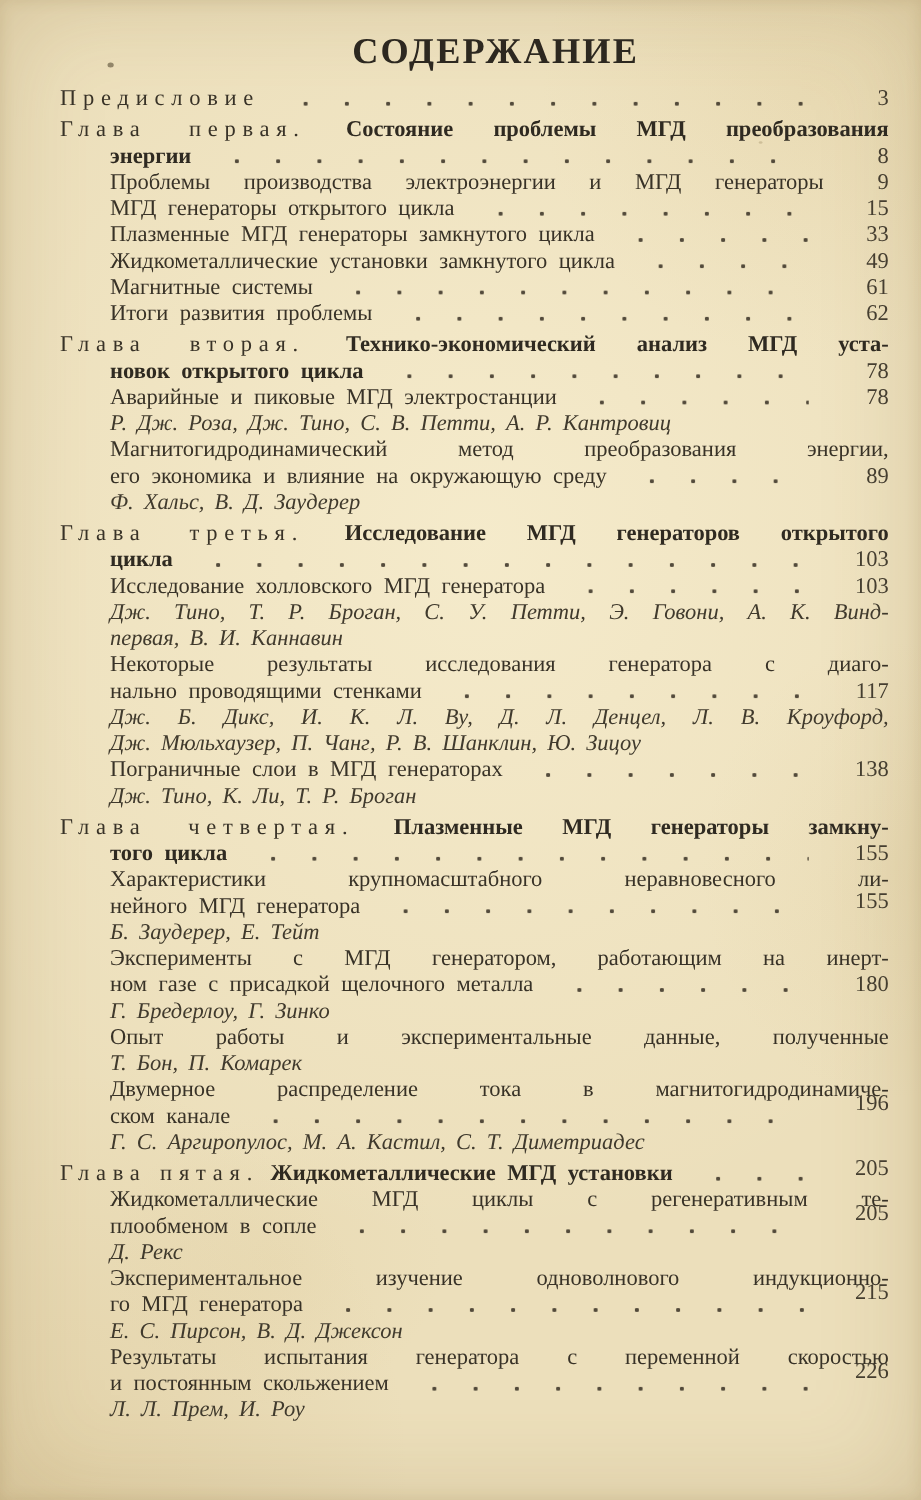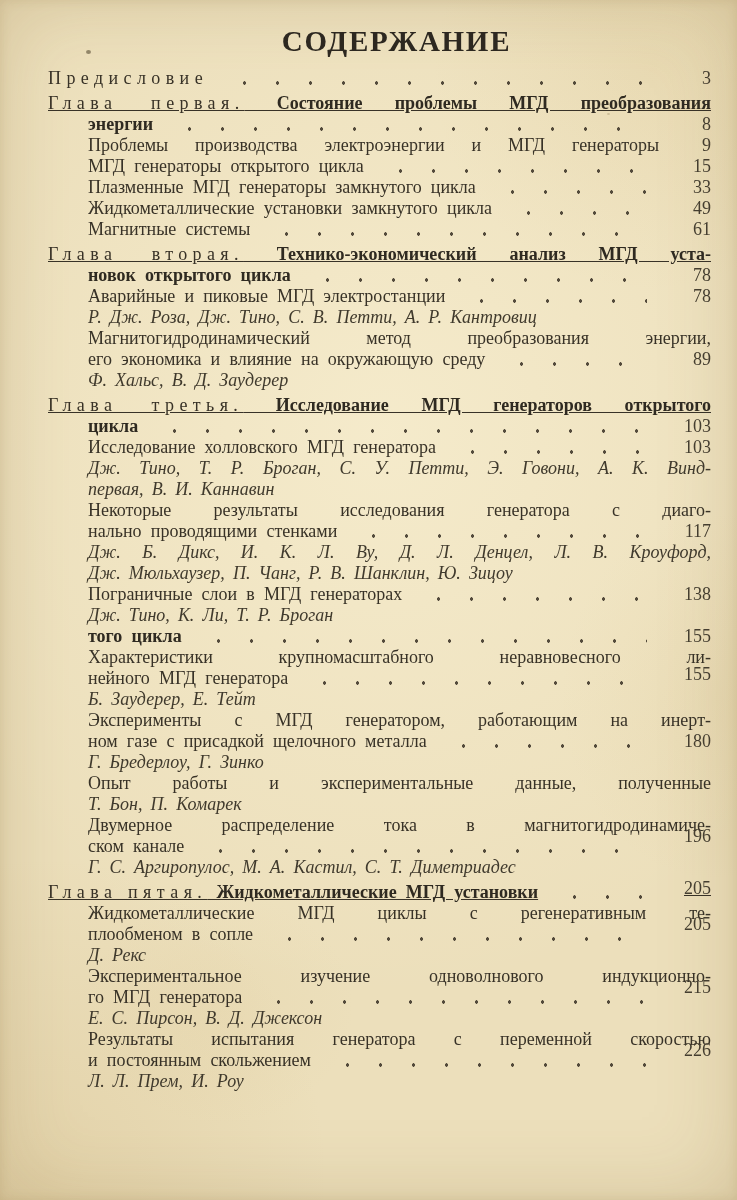--- a/index.html
+++ b/index.html
@@ -29,21 +29,21 @@
   h1.title{
     margin:0 0 12px 0;padding-left:34px;
     font-size:29px;line-height:30px;font-weight:bold;
     text-align:center;letter-spacing:0.06em;color:#2d2820;
   }
   .toc{position:relative;}
   .line{
     display:flex;align-items:center;
     height:21px;line-height:21px;font-size:18px;
   }
-  .line.sec{margin-top:4px;text-decoration:underline;}
+  .line.sec{margin-top:4px;}
   .line.ind{margin-left:40px;}
   .txt{flex:0 1 auto;white-space:nowrap;}
   .txt.fill{flex:1 1 auto;white-space:normal;text-align:justify;text-align-last:justify;}
   .s-spaced{letter-spacing:0.30em;word-spacing:0.05em;}
   .s-bold{font-weight:bold;word-spacing:0.26em;color:#2f2a21;}
   .s-plain{word-spacing:0.26em;}
   .s-italic{font-style:italic;word-spacing:0.20em;color:#403a2d;}
   .leader{
     flex:1 1 auto;align-self:flex-end;height:14px;
     margin:0 12px 2px 14px;
@@ -96,20 +96,25 @@
       <div class="line ind">
         <span class="txt"><span class="s-plain">Жидкометаллические установки замкнутого цикла</span></span>
         <span class="leader"></span>
         <span class="pg">49</span>
       </div>
       <div class="line ind">
         <span class="txt"><span class="s-plain">Магнитные системы</span></span>
         <span class="leader"></span>
         <span class="pg">61</span>
       </div>
+      <div class="line ind">
+        <span class="txt"><span class="s-plain">Итоги развития проблемы</span></span>
+        <span class="leader"></span>
+        <span class="pg">62</span>
+      </div>
       <div class="line sec">
         <span class="txt fill"><span class="s-spaced">Глава вторая.</span><span class="s-bold"> Технико-экономический анализ МГД уста-</span></span>
       </div>
       <div class="line ind">
         <span class="txt"><span class="s-bold">новок открытого цикла</span></span>
         <span class="leader"></span>
         <span class="pg">78</span>
       </div>
       <div class="line ind">
         <span class="txt"><span class="s-plain">Аварийные и пиковые МГД электростанции</span></span>
@@ -163,20 +168,23 @@
       <div class="line ind">
         <span class="txt"><span class="s-italic">Дж. Мюльхаузер, П. Чанг, Р. В. Шанклин, Ю. Зицоу</span></span>
       </div>
       <div class="line ind">
         <span class="txt"><span class="s-plain">Пограничные слои в МГД генераторах</span></span>
         <span class="leader"></span>
         <span class="pg">138</span>
       </div>
       <div class="line ind">
         <span class="txt"><span class="s-italic">Дж. Тино, К. Ли, Т. Р. Броган</span></span>
+      </div>
+      <div class="line sec">
+        <span class="txt fill"><span class="s-spaced">Глава четвертая.</span><span class="s-bold"> Плазменные МГД генераторы замкну-</span></span>
       </div>
       <div class="line ind">
         <span class="txt"><span class="s-bold">того цикла</span></span>
         <span class="leader"></span>
         <span class="pg">155</span>
       </div>
       <div class="line ind">
         <span class="txt fill"><span class="s-plain">Характеристики крупномасштабного неравновесного ли-</span></span>
       </div>
       <div class="line ind lift1">

